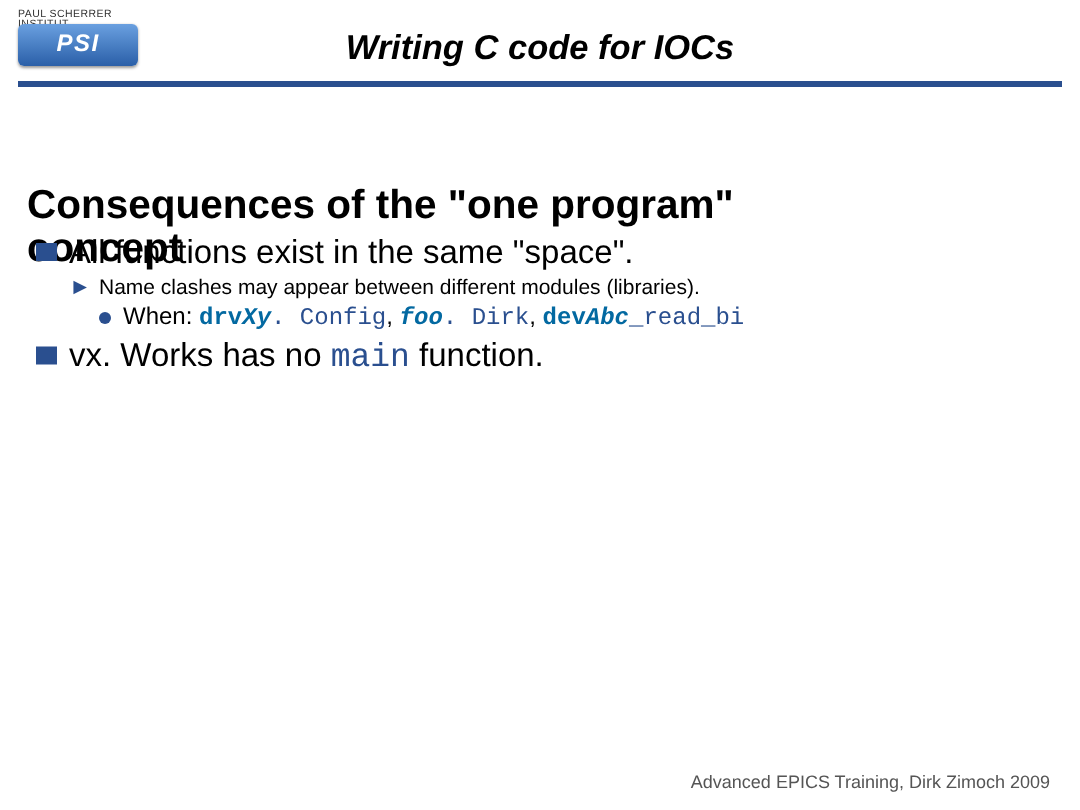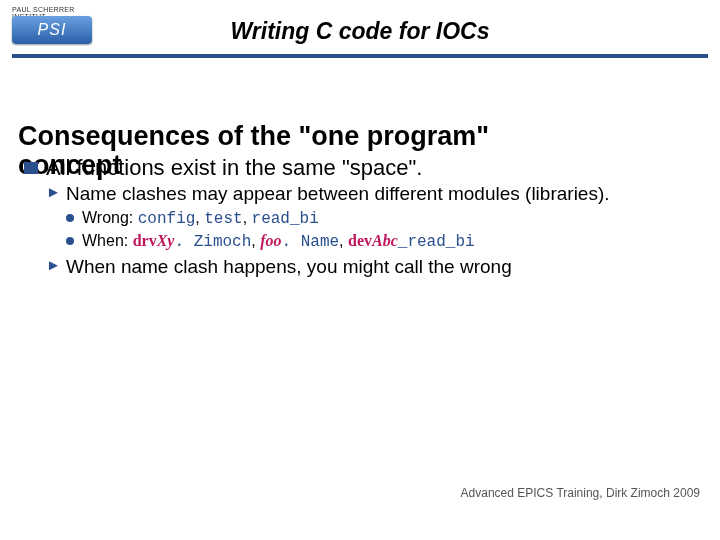--- a/index.html
+++ b/index.html
@@ -1,34 +1,34 @@
 <!DOCTYPE html>
 <html><head>
 <meta charset="utf-8">
 <style>
 *{margin:0;padding:0;box-sizing:border-box}
 body{width:720px;height:540px;background:#fff;font-family:Arial,Helvetica,sans-serif;color:#000;position:relative;overflow:hidden}
 .hdr{position:relative;height:54px}
 .logo{position:absolute;left:12px;top:6px;width:86px;height:40px}
 .logo-text{font-size:7px;letter-spacing:.3px;color:#333;position:absolute;top:0;left:0}
 .logo-badge{position:absolute;top:10px;left:0;width:80px;height:28px;background:linear-gradient(#6aa0e0,#2a5fa8);border-radius:4px;display:flex;align-items:center;justify-content:center;box-shadow:0 1px 2px rgba(0,0,0,.4)}
-.logo-badge span{color:#fff;font-weight:normal;font-size:16px;letter-spacing:1px;font-style:italic}
+.logo-badge span{color:#fff;font-weight:bold;font-size:16px;letter-spacing:1px;font-style:italic}
 .title{position:absolute;left:0;right:0;top:18px;text-align:center;font-style:italic;font-weight:bold;font-size:23px;color:#000}
 .rule{position:absolute;left:12px;right:12px;top:54px;height:4px;background:#2a4f8f}
 .content{padding:68px 18px 0 18px}
 .section{font-size:27px;font-weight:bold;line-height:1.08;margin-bottom:4px}
 .l1{font-size:22px;margin-left:6px;line-height:1.15;position:relative;padding-left:22px;margin-top:2px}
 .l1::before{content:"";position:absolute;left:0;top:7px;width:14px;height:12px;background:#2a4f8f}
-.l2{font-size:19px;margin-left:28px;line-height:1.18;position:relative;padding-left:20px;margin-top:3px}
+.l2{font-size:14px;margin-left:28px;line-height:1.18;position:relative;padding-left:20px;margin-top:3px}
 .l2::before{content:"►";position:absolute;left:0;top:0;color:#2a4f8f;font-size:15px}
 .l3{font-size:16px;margin-left:48px;line-height:1.22;position:relative;padding-left:16px;margin-top:2px}
 .l3::before{content:"";position:absolute;left:0;top:6px;width:8px;height:8px;background:#2a4f8f;border-radius:50%}
 .code{font-family:"Courier New",monospace;color:#2a4f8f}
-.codeb{font-family:Liberation Serif, serif;color:#be185d;font-weight:bold}
-.foot{position:absolute;right:20px;bottom:40px;font-size:12px;color:#555}
+.codeb{font-family:Liberation Mono, monospace;color:#0369a1;font-weight:bold}
+.foot{position:absolute;right:20px;bottom:12px;font-size:12px;color:#555}
 .under{text-decoration:underline}
 .ital{font-style:italic}
 </style>
 </head>
 <body>
 
 <div class="hdr">
   <div class="logo">
     <div class="logo-text">PAUL SCHERRER INSTITUT</div>
     <div class="logo-badge">
@@ -43,25 +43,22 @@
   <div class="section">
     <span>Consequences of the "one program"</span><br>
     <span style="position:absolute">concept</span>
   </div>
 
   <div class="l1"><span>All functions exist in the same "space".</span></div>
 
   <div class="l2"><span>Name clashes may appear between different modules (libraries).</span></div>
 
   <div class="l3">
-    <span>Wrong: </span><span class="code">config</span>, <span class="code">test</span>, <span class="code">read_bi</span>
-  </div>
-  <div class="l3">
-    <span>When: </span><span class="codeb">drv</span><span class="codeb ital">Xy</span><span class="code">. Zimoch</span>, <span class="codeb ital">foo</span><span class="code">. Name</span>, <span class="codeb">dev</span><span class="codeb ital">Abc</span><span class="code">_read_bi</span>
+    <span>When: </span><span class="codeb">drv</span><span class="codeb ital">Xy</span><span class="code">. Config</span>, <span class="codeb ital">foo</span><span class="code">. Dirk</span>, <span class="codeb">dev</span><span class="codeb ital">Abc</span><span class="code">_read_bi</span>
   </div>
 
 
+  <div class="l1"><span>vx. Works has no </span><span class="code">main</span><span> function.</span></div>
 
 
-  <div class="l2"><span>When name clash happens, you might call the wrong</span></div>
 </div>
 
 <div class="foot">Advanced EPICS Training, Dirk Zimoch 2009</div>
 
 </body></html>

